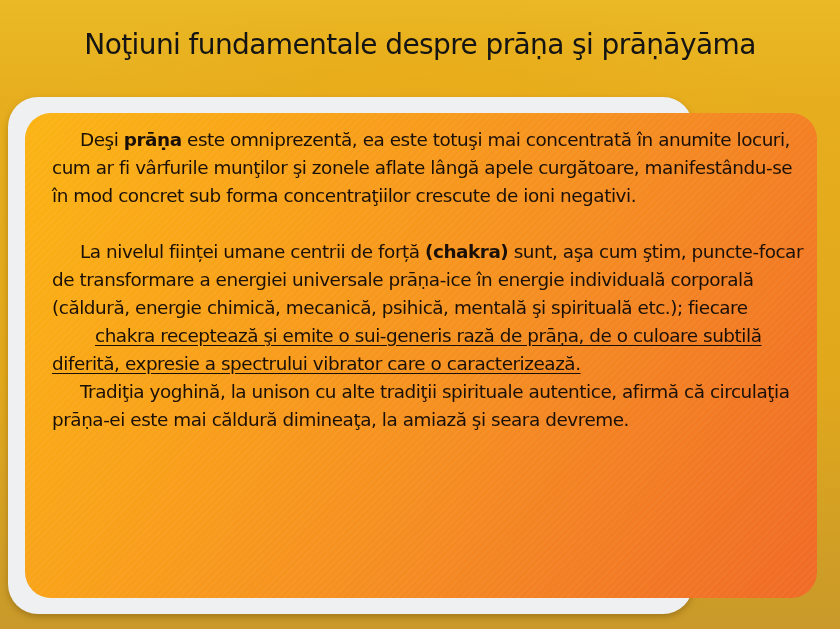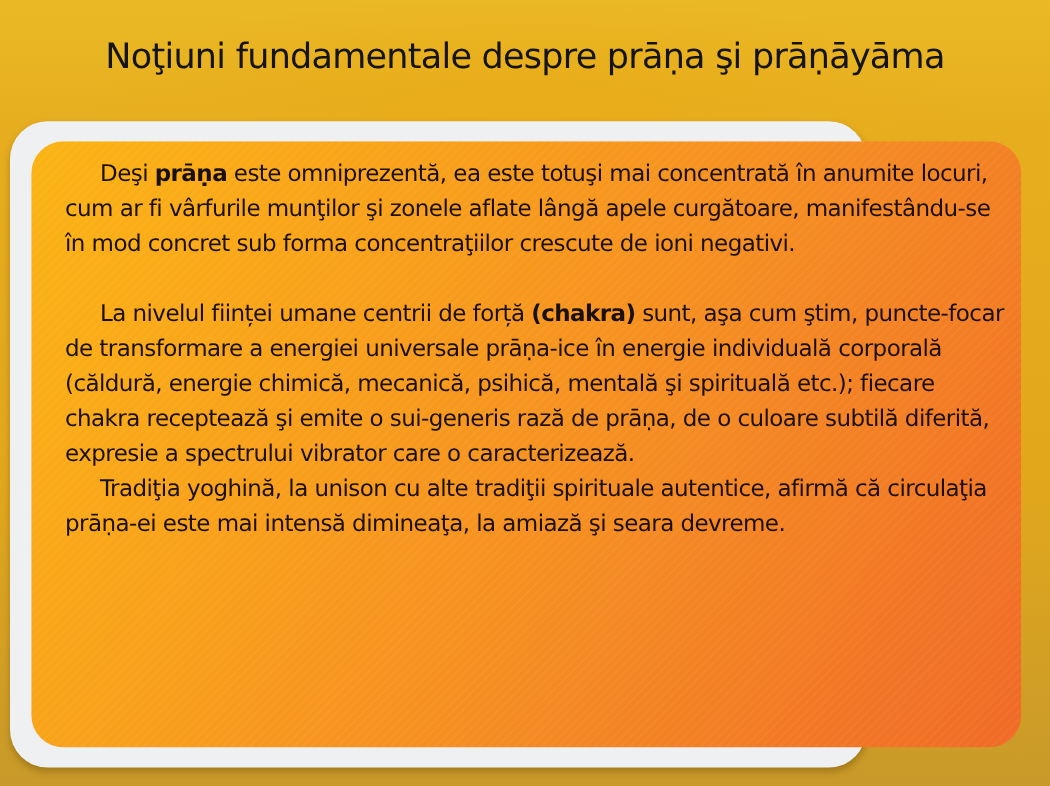--- a/index.html
+++ b/index.html
@@ -63,29 +63,29 @@
       color: #1a1008;
     }
     .para {
       margin: 0;
       text-indent: 28px;
     }
     .gap {
       height: 28px;
     }
     .bold { font-weight: bold; }
-    .u { text-underline-offset: 3px; }
+    .u { text-decoration: underline; text-underline-offset: 3px; margin-left: 43px; }
   </style>
 </head>
 <body>
 
 <h1 class="slide-title">Noţiuni fundamentale despre prāṇa şi prāṇāyāma</h1>
 
 <div class="frame">
   <div class="content-box">
     <div class="text">
       <p class="para"><span>Deşi </span><span class="bold">prāṇa</span><span> este omniprezentă, ea este totuşi mai concentrată în anumite locuri, cum ar fi vârfurile munţilor şi zonele aflate lângă apele curgătoare, manifestându-se în mod concret sub forma concentraţiilor crescute de ioni negativi.</span></p>
       <div class="gap"></div>
       <p class="para"><span>La nivelul ființei umane centrii de forță </span><span class="bold">(chakra)</span><span> sunt, aşa cum ştim, puncte-focar de transformare a energiei universale prāṇa-ice în energie individuală corporală (căldură, energie chimică, mecanică, psihică, mentală şi spirituală etc.); fiecare </span><span class="u">chakra receptează şi emite o sui-generis rază de prāṇa, de o culoare subtilă diferită, expresie a spectrului vibrator care o caracterizează.</span></p>
-      <p class="para">Tradiţia yoghină, la unison cu alte tradiţii spirituale autentice, afirmă că circulaţia prāṇa-ei este mai intensă dimineaţa, la amiază şi seara devreme.</p>
+      <p class="para">Tradiţia yoghină, la unison cu alte tradiţii spirituale autentice, afirmă că circulaţia prāṇa-ei este mai căldură dimineaţa, la amiază şi seara devreme.</p>
     </div>
   </div>
 </div>
 
 </body></html>

